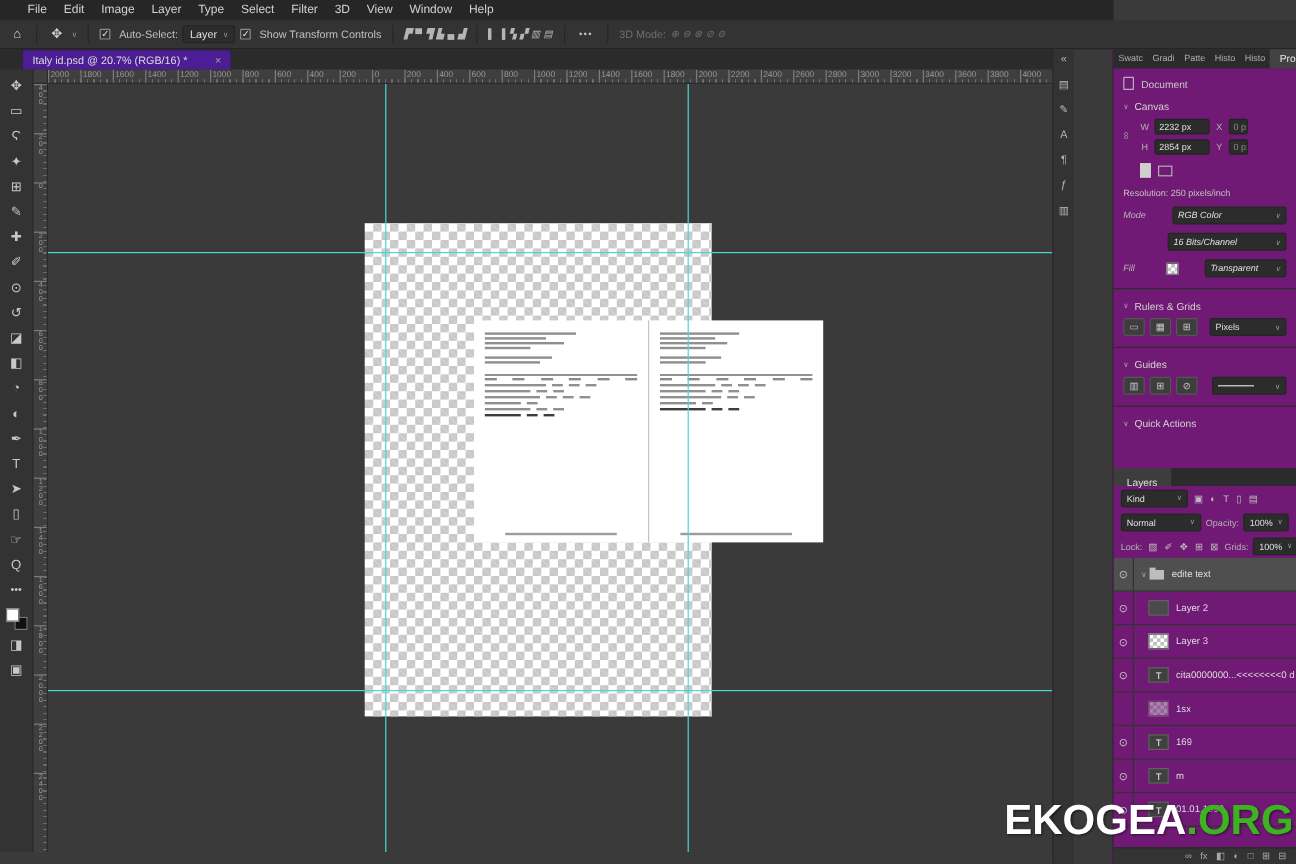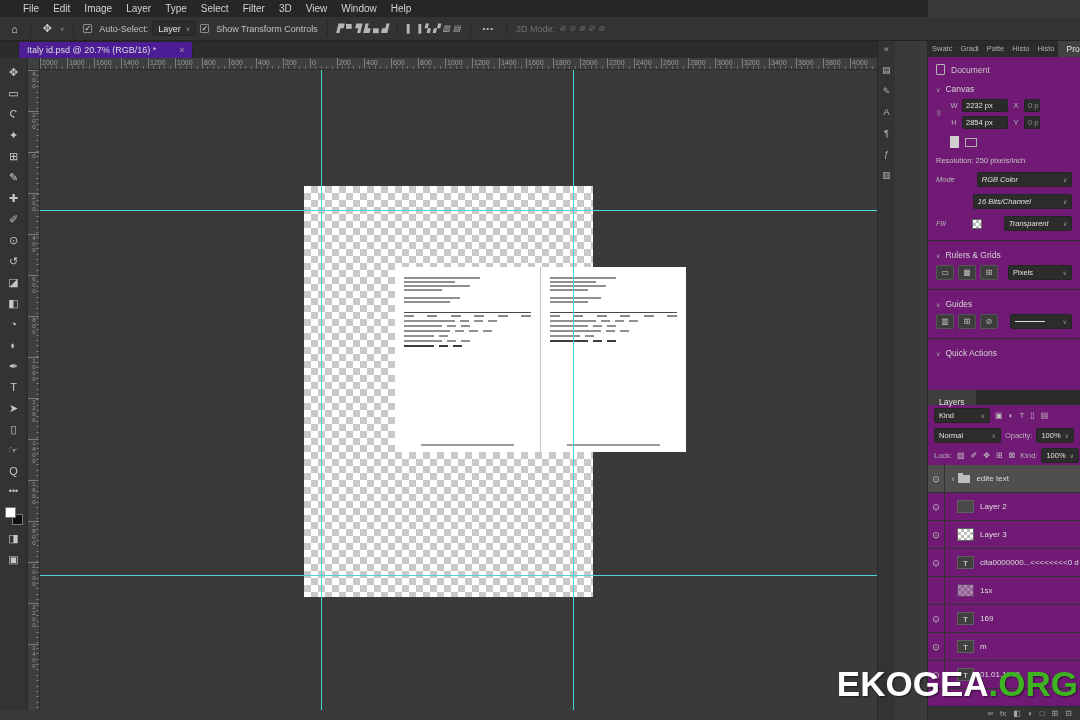--- a/index.html
+++ b/index.html
@@ -581,21 +581,21 @@
         </span>
       </div>
 
       <div class="lrowbar">
         <span>Lock:</span>
         <span class="lockico">▨</span>
         <span class="lockico">✐</span>
         <span class="lockico">✥</span>
         <span class="lockico">⊞</span>
         <span class="lockico">⊠</span>
-        <span>Kind:</span>
+        <span>Grids:</span>
         <span class="psel w40d">
           <span>100%</span>
           <span class="dd">∨</span>
         </span>
       </div>
 
       <div class="lrows">
         <div class="lrow sel">
           <span class="eye">⊙</span>
           <span class="chev">∨</span>

